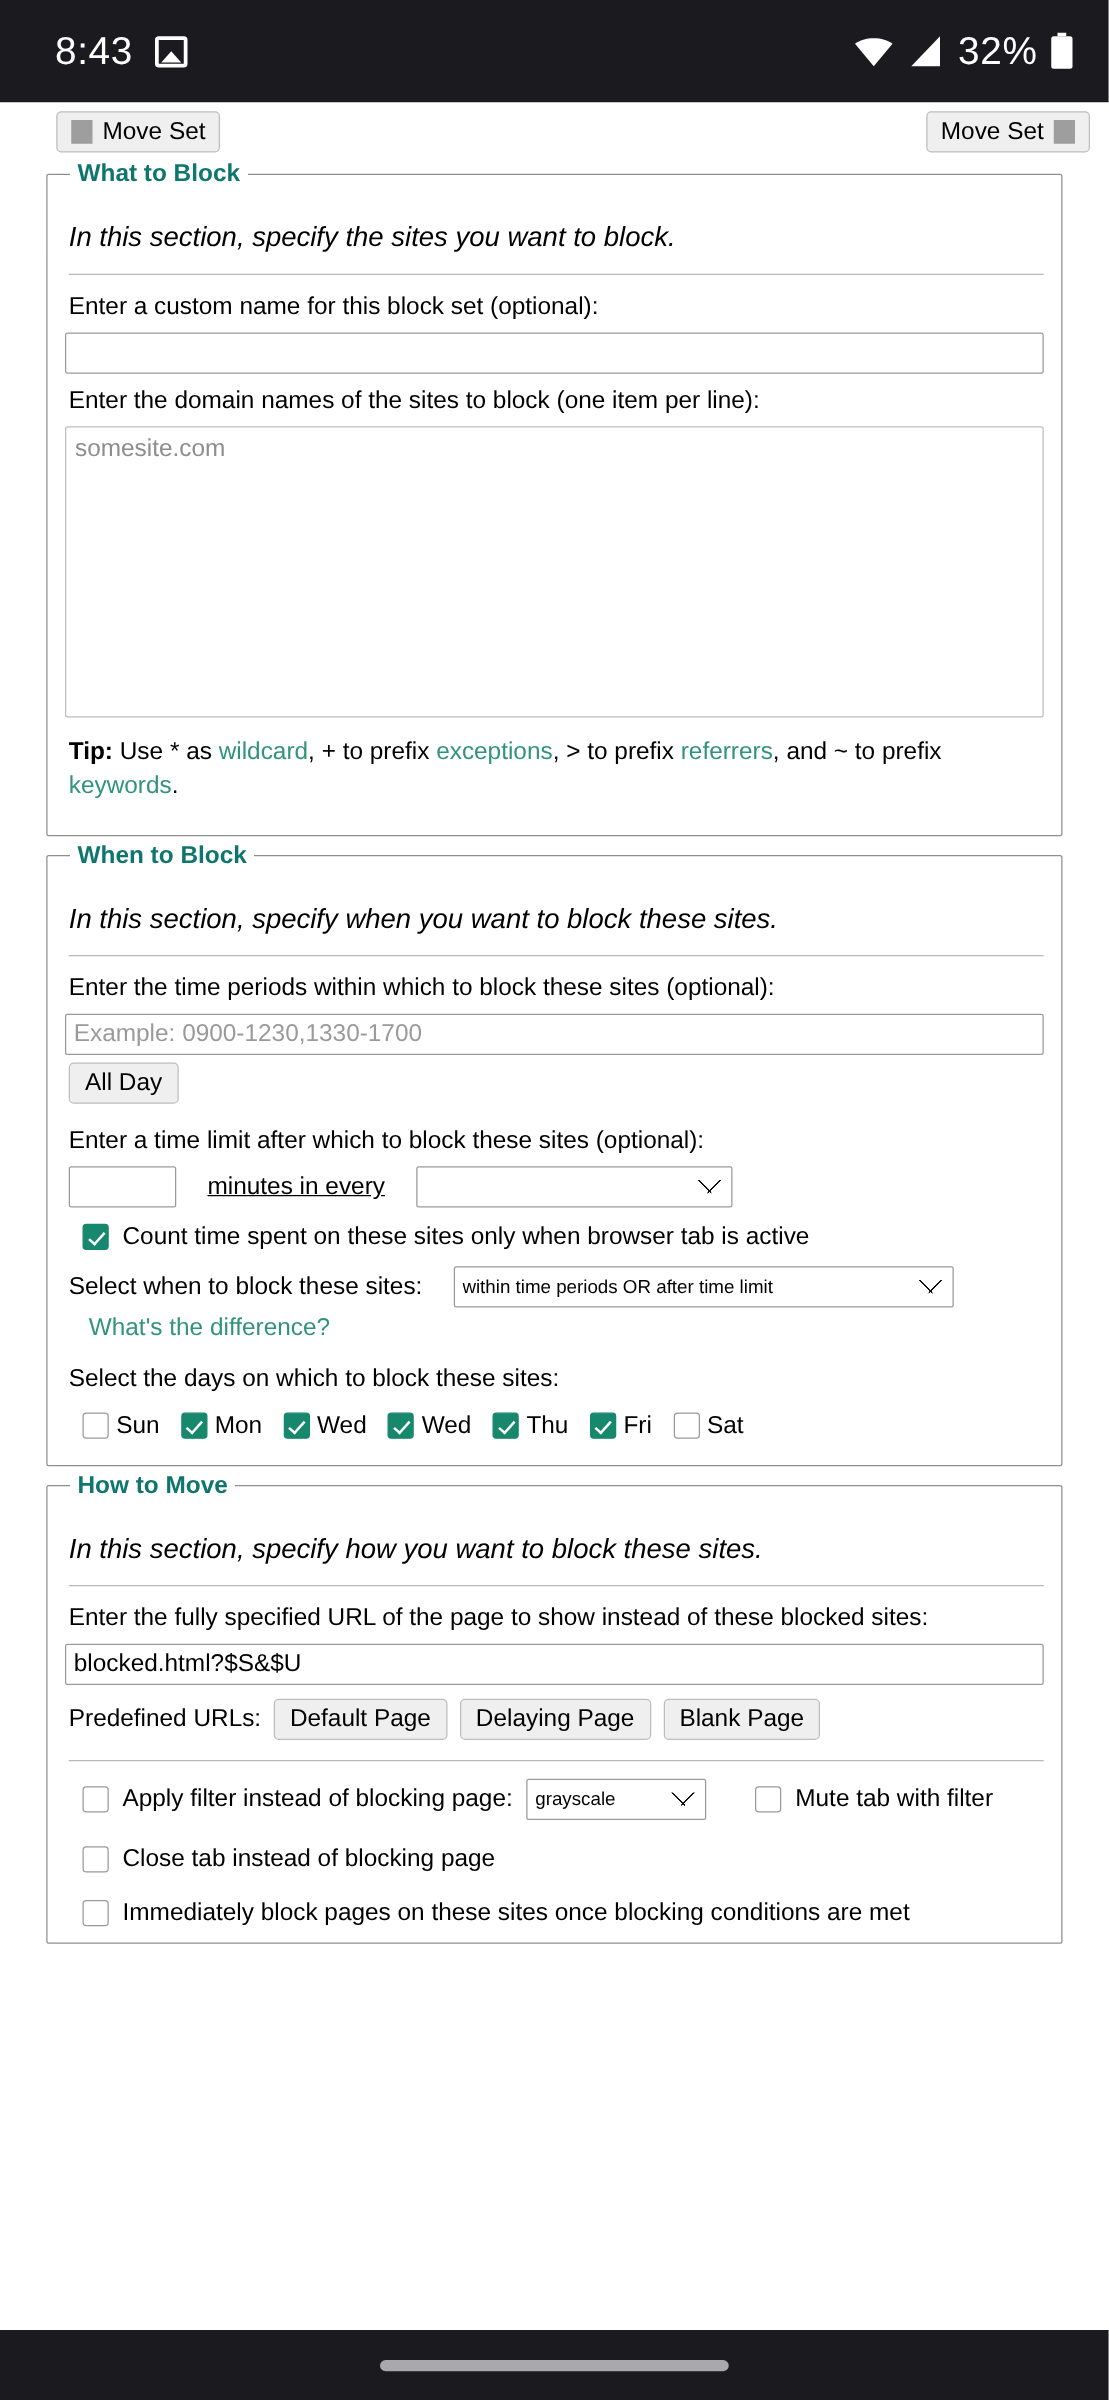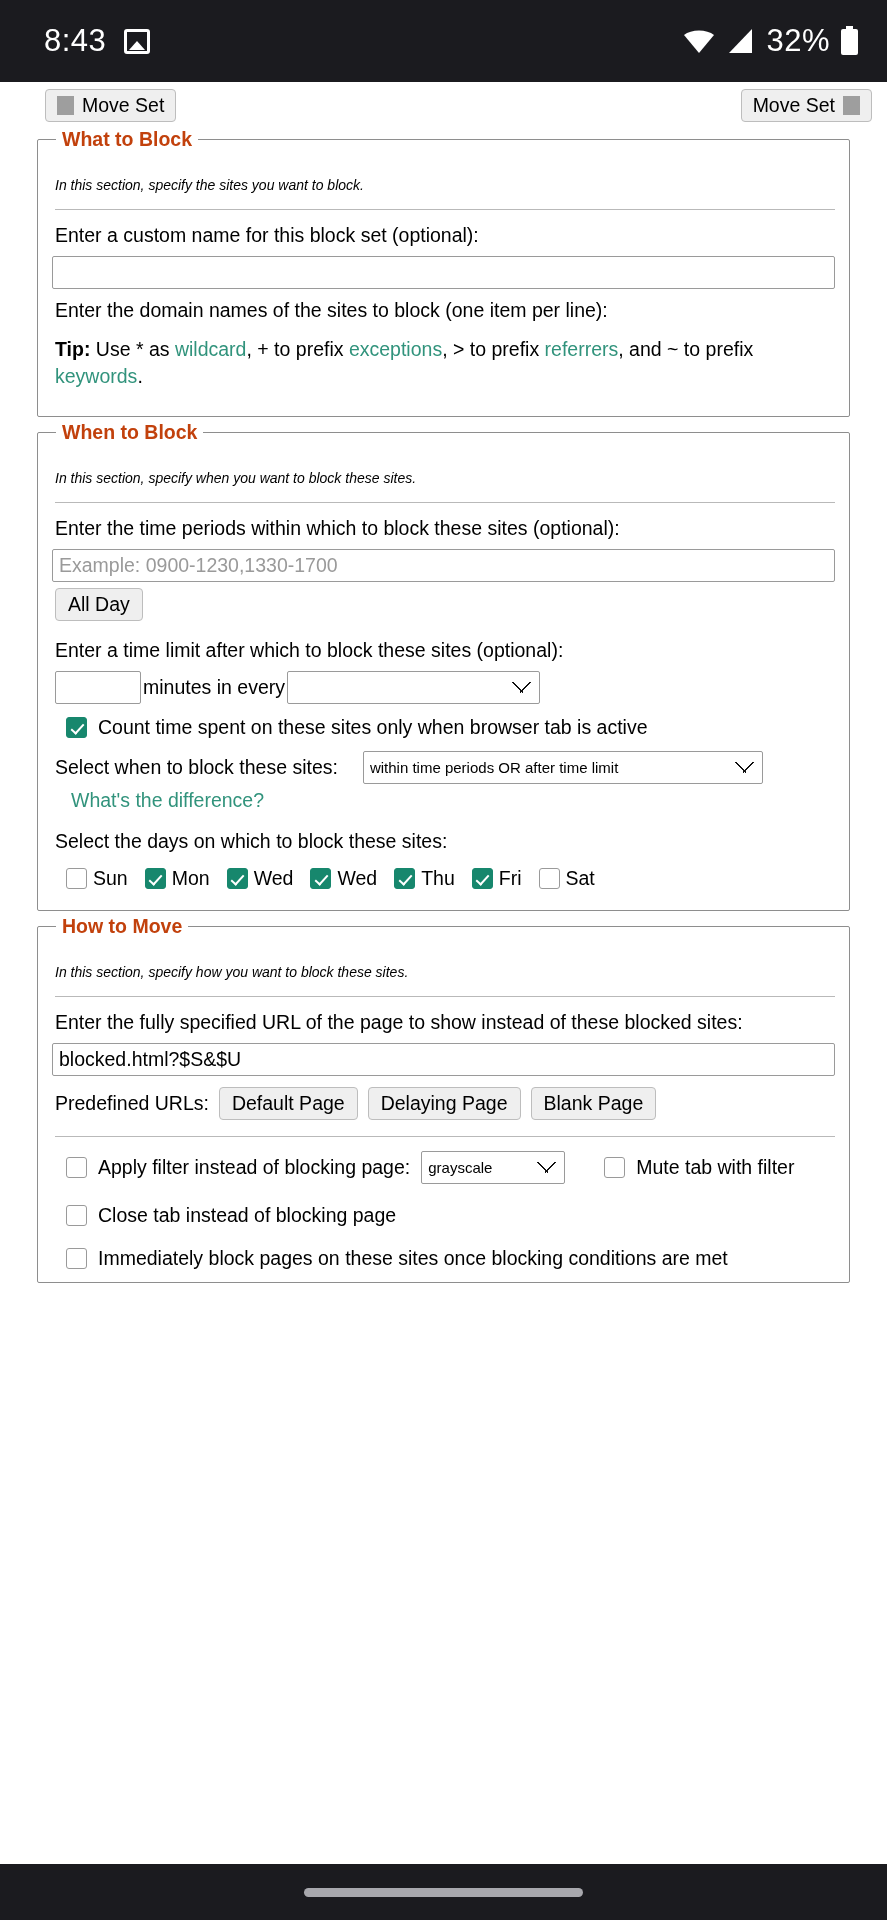--- a/index.html
+++ b/index.html
@@ -90,27 +90,27 @@
   
   fieldset {
     border: 1px solid #8e8e8e;
     border-radius: 2px;
     margin: 0 28px 4px 28px;
     padding: 8px 14px 12px 14px;
   }
   legend {
     font-size: 19.5px;
     font-weight: bold;
-    color: #c2410c;
+    color: #0f766e;
     padding: 0 6px;
     margin-left: 4px;
   }
   .sect-desc {
     font-style: italic;
-    font-size: 14px;
+    font-size: 22px;
     color: #000;
     margin: 18px 0 16px 3px;
   }
   hr.sep {
     border: 0;
     border-top: 1px solid #b9b9b9;
     margin: 0 0 14px 3px;
   }
   .lbl {
     font-size: 19.5px;
@@ -298,38 +298,39 @@
     </button>
   </div>
 
   <fieldset>
     <legend>What to Block</legend>
     <div class="sect-desc">In this section, specify the sites you want to block.</div>
     <hr class="sep">
     <label class="lbl">Enter a custom name for this block set (optional):</label>
     <input class="txtin" type="text" value="" style="">
     <label class="lbl">Enter the domain names of the sites to block (one item per line):</label>
+    <textarea class="area" placeholder="somesite.com" style=""></textarea>
     <div class="tip">
       <b>Tip:</b><span> Use * as </span><a class="lnk" href="#">wildcard</a><span>, + to prefix </span><a class="lnk" href="#">exceptions</a><span>, &gt; to prefix </span><a class="lnk" href="#">referrers</a><span>, and ~ to prefix </span><a class="lnk" href="#">keywords</a><span>.</span>
     </div>
   </fieldset>
 
   <fieldset>
     <legend>When to Block</legend>
     <div class="sect-desc">In this section, specify when you want to block these sites.</div>
     <hr class="sep">
 
     <label class="lbl">Enter the time periods within which to block these sites (optional):</label>
     <input class="txtin" type="text" placeholder="Example: 0900-1230,1330-1700" style="">
     <div style="margin-top:6px;margin-left:3px;">
       <button class="btn-sm">All Day</button>
     </div>
 
     <label class="lbl" style="margin-top:18px;">Enter a time limit after which to block these sites (optional):</label>
-    <div class="row" style="margin-left:3px;gap:2px;">
+    <div class="row" style="margin-left:3px;gap:25px;text-decoration:underline;">
       <input class="mini-in" type="text" value="" style="">
       <span class="cbtxt">minutes in every</span>
       <select class="sel sel-every">
         <option></option>
       </select>
     </div>
 
     <div class="cbrow">
       <span class="cb on"></span>
       <span class="cbtxt">Count time spent on these sites only when browser tab is active</span>

